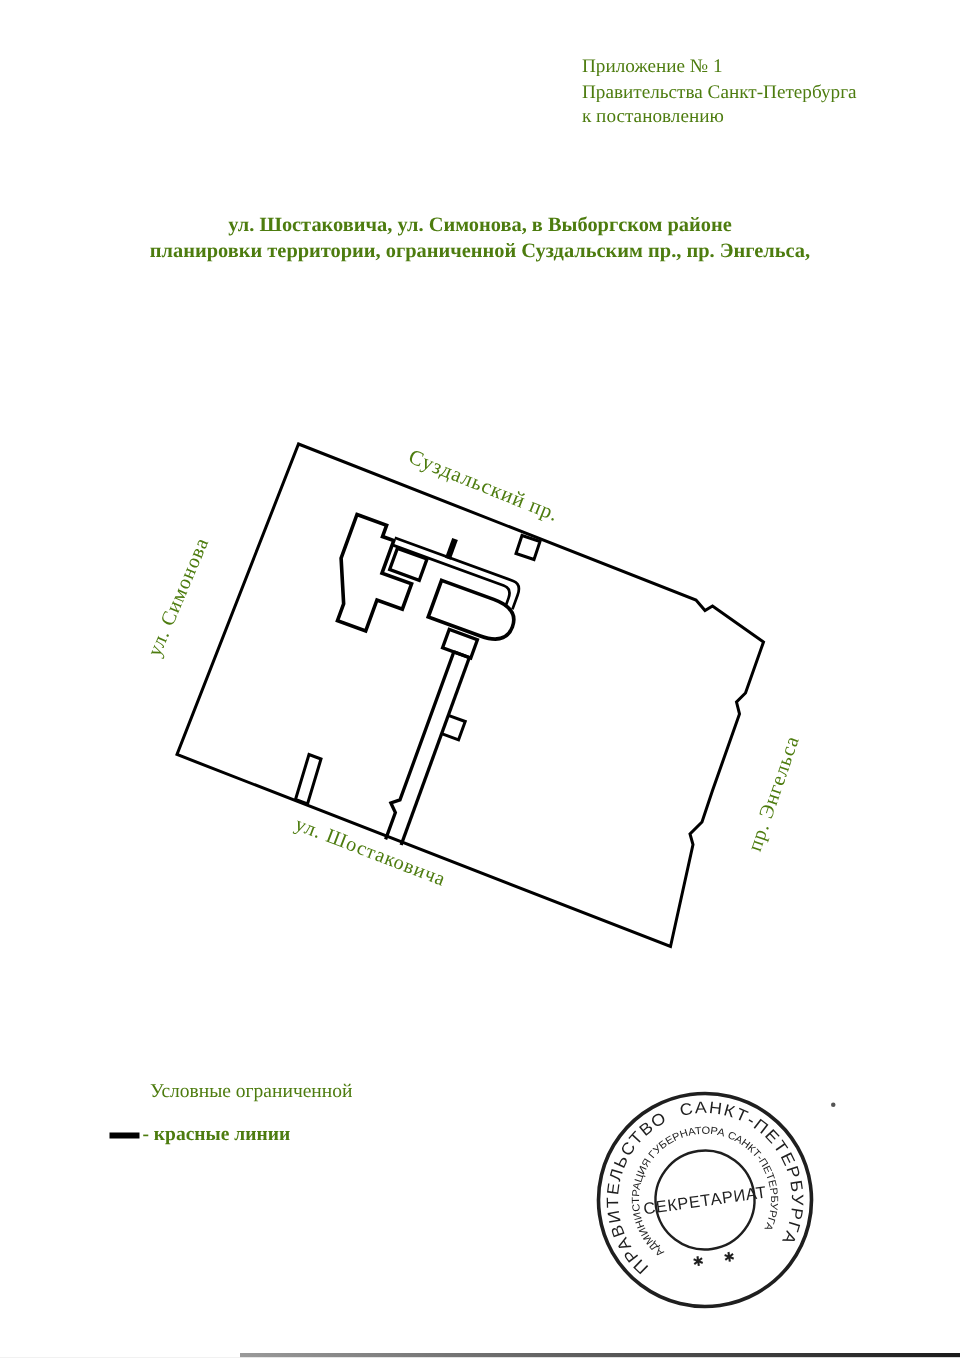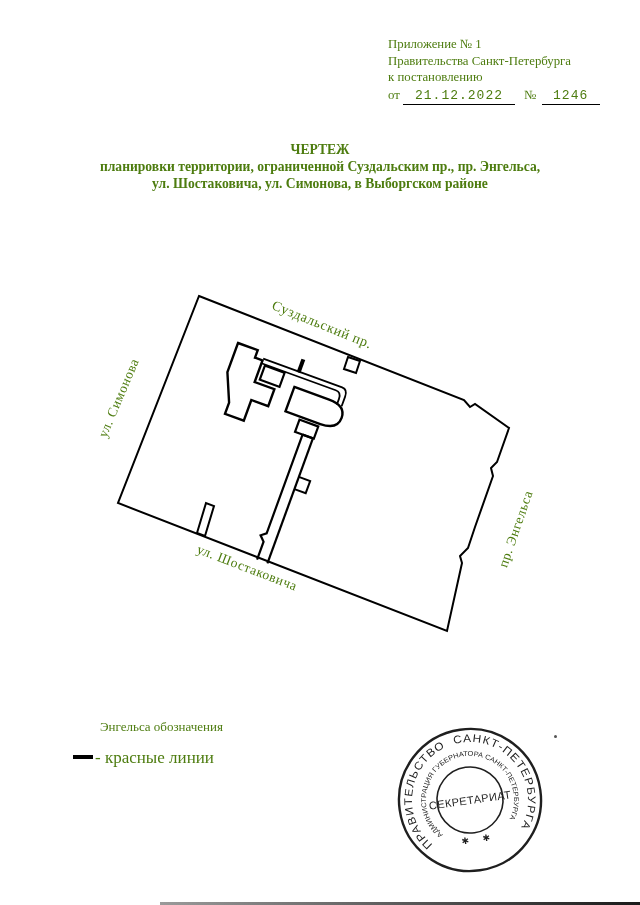--- a/index.html
+++ b/index.html
@@ -24,50 +24,43 @@
   
   .street{position:absolute;width:220px;text-align:center;font-size:13.5px;
           letter-spacing:0.6px;white-space:nowrap;}
   .street.top{left:212px;top:317px;transform:rotate(22deg);font-size:14px;}
   .street.left{left:9px;top:390px;transform:rotate(-67deg);}
   .street.bottom{left:137px;top:560px;transform:rotate(21deg);}
   .street.right{left:406px;top:521px;transform:rotate(-71deg);}
   
   .legend-h{position:absolute;left:100px;top:719px;font-size:13px;}
   .legend-dash{position:absolute;left:73px;top:755px;width:20px;height:4px;background:#000;}
-  .legend-t{position:absolute;left:95px;top:748px;font-size:17px;}
+  .legend-t{position:absolute;left:95px;top:748px;font-size:13px;font-weight:bold;}
   
   .stamp{position:absolute;left:388px;top:720px;}
   .stamp text{font-family:"Liberation Sans","DejaVu Sans",sans-serif;fill:#1f1f1f;}
   
   .speck{position:absolute;left:554px;top:735px;width:3px;height:3px;background:#555;border-radius:50%;}
   .bottom-artifact{position:absolute;left:160px;bottom:0;width:480px;height:3px;
                    background:linear-gradient(to right,#9a9a9a,#1a1a1a);}
 </style>
 </head>
 <body>
 
 <div class="page">
 
   <div class="hdr">
     <div>Приложение № 1</div>
     <div>Правительства Санкт-Петербурга</div>
     <div>к постановлению</div>
-    <div class="num-line">
-      <span>от</span>
-      <span class="u-date">21.12.2022</span>
-      <span class="no-sign">№</span>
-      <span class="u-num">1246</span>
-    </div>
   </div>
 
   <div class="title">
-    <div>ЧЕРТЕЖ</div>
+    <div>ул. Шостаковича, ул. Симонова, в Выборгском районе</div>
     <div>планировки территории, ограниченной  Суздальским пр., пр. Энгельса,</div>
-    <div>ул. Шостаковича, ул. Симонова, в Выборгском районе</div>
   </div>
 
   <svg class="mapsvg" width="640" height="905" viewBox="0 0 640 905">
 
     <path d="M 199,296 L 464,400 L 470,407 L 475,404 L 509,428
              L 497,462 L 491,468 L 493,476 L 475,527 L 468,548 L 460,556 L 462,563 L 447,631
              L 118,503 Z" fill="none" stroke="#000" stroke-width="2"></path>
 
     <path d="M 348,357 L 360,361 L 356,373 L 344,369 Z" fill="#fff" stroke="#000" stroke-width="2"></path>
 
@@ -86,21 +79,21 @@
       <path stroke-width="2.2" d="M 330,407 H 341"></path>
       <path stroke-width="2" d="M 341,448 h 12 v 13 h -12"></path>
     </g>
   </svg>
 
   <div class="street top">Суздальский пр.</div>
   <div class="street left">ул. Симонова</div>
   <div class="street bottom">ул. Шостаковича</div>
   <div class="street right">пр. Энгельса</div>
 
-  <div class="legend-h">Энгельса обозначения</div>
+  <div class="legend-h">Условные ограниченной</div>
   <div class="legend-dash"></div>
   <div class="legend-t">- красные линии</div>
 
   <svg class="stamp" width="165" height="160" viewBox="-82 -80 165 160">
     <g transform="rotate(-8)">
       <circle cx="0" cy="0" r="71" fill="none" stroke="#1f1f1f" stroke-width="2.4"></circle>
       <circle cx="0" cy="0" r="33" fill="none" stroke="#1f1f1f" stroke-width="1.6"></circle>
       <defs>
         <path id="stamp-outer-arc" d="M -41,41 A 58,58 0 1 1 41,41"></path>
         <path id="stamp-inner-arc" d="M -30,32 A 44,44 0 1 1 30,32"></path>

